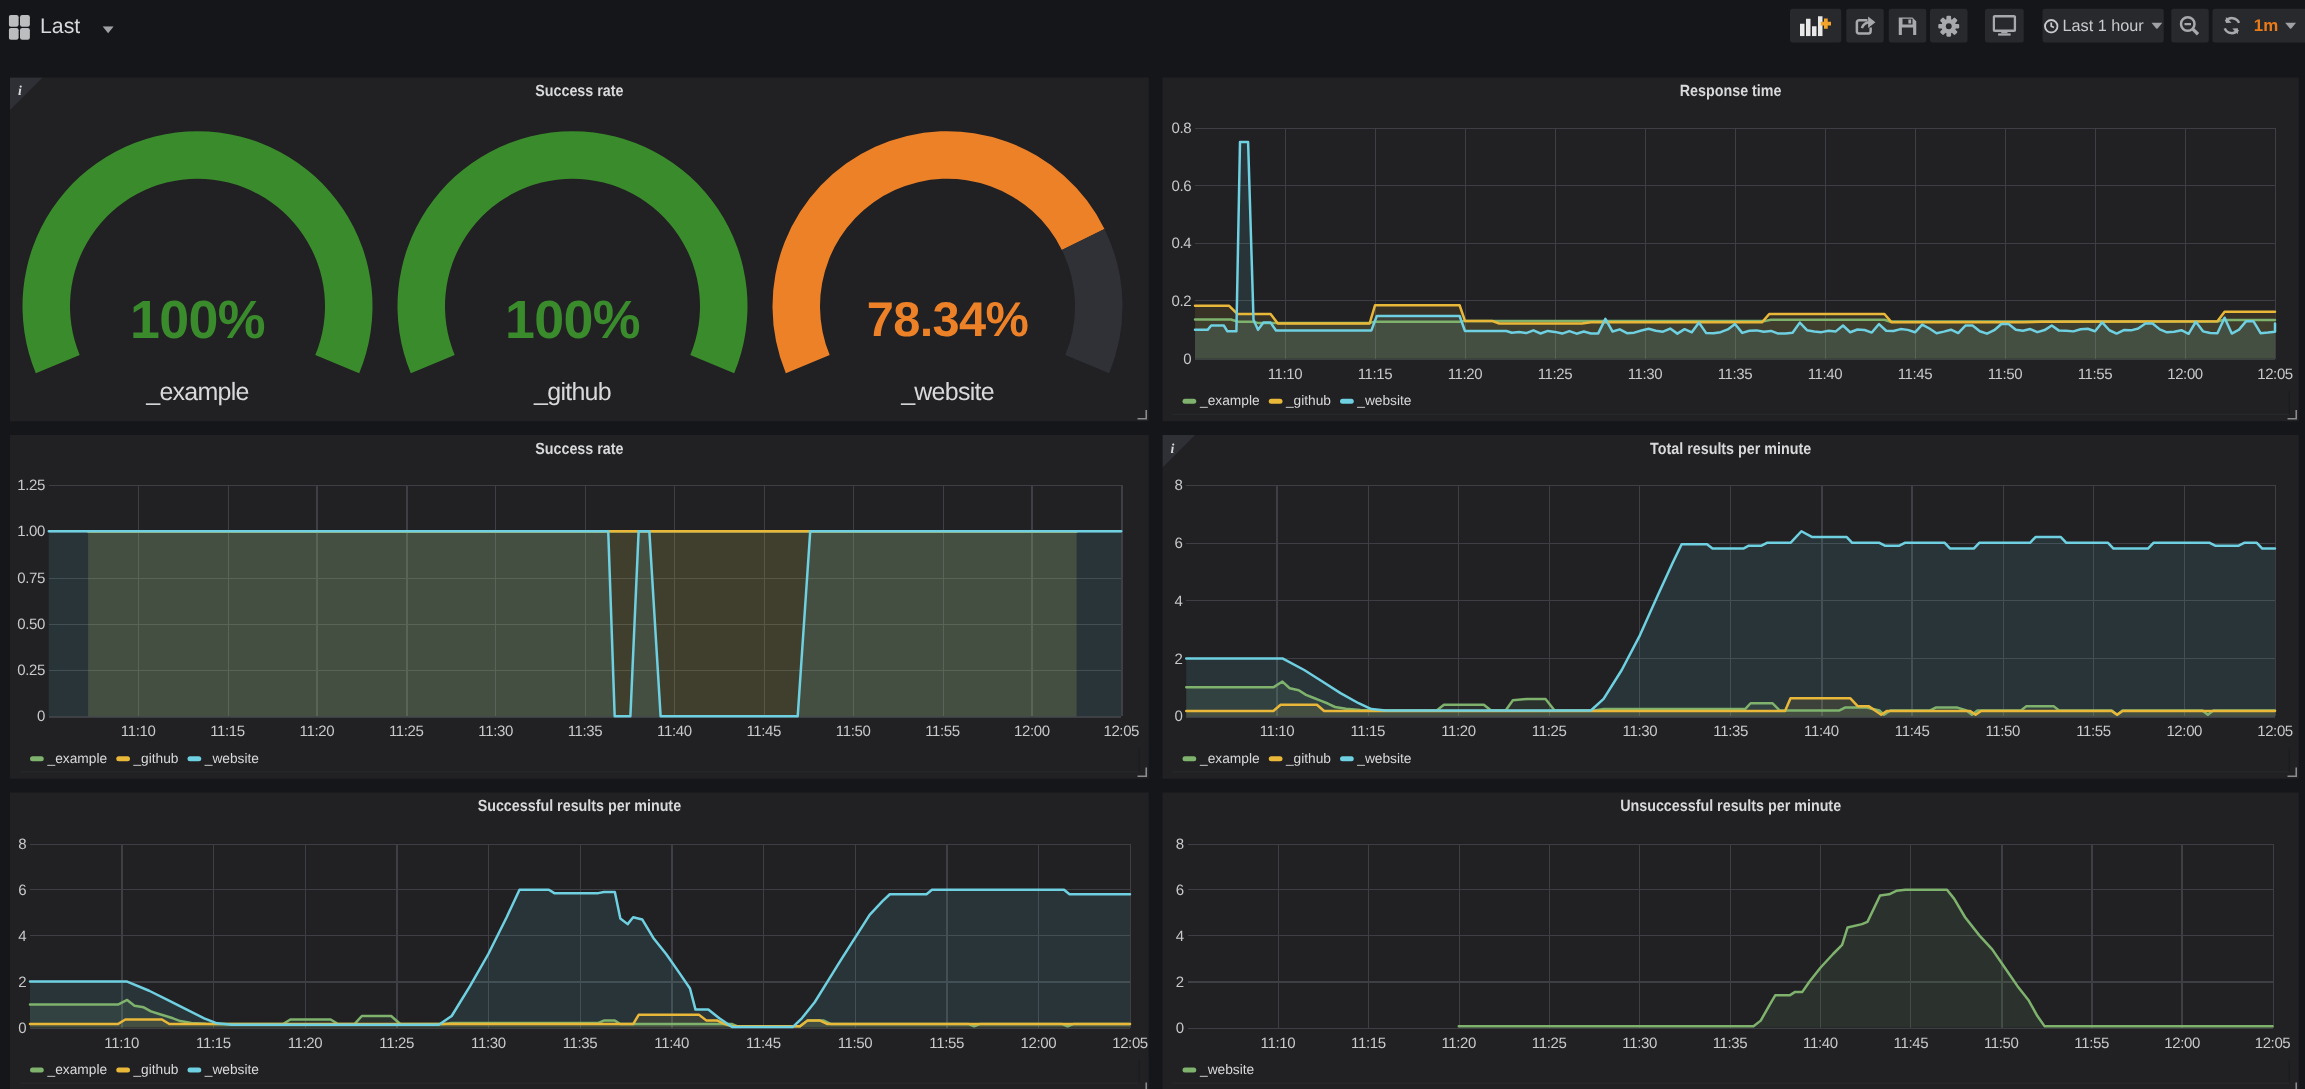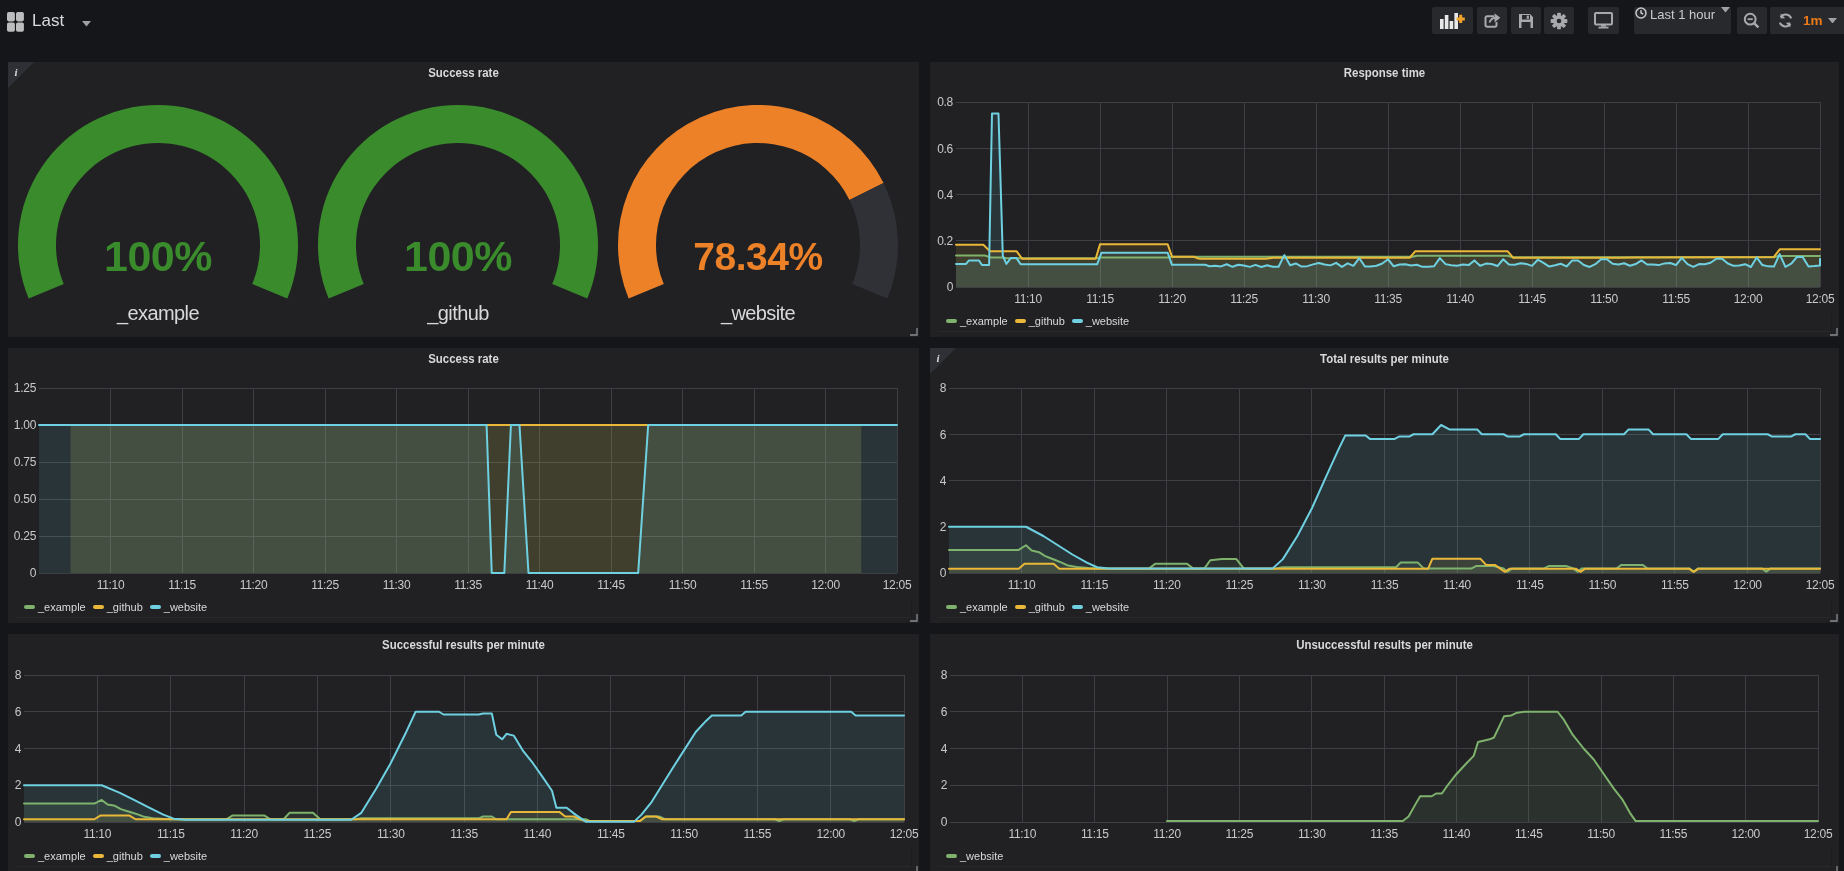--- a/index.html
+++ b/index.html
@@ -55,21 +55,21 @@
         <circle r="2.6" fill="#28292d"></circle>
       </svg>
     </div>
     <div style="position:absolute;left:1587.5px;top:7px;width:31px;height:27px;background:#28292d;border-radius:2px;display:flex;align-items:center;justify-content:center;">
       <svg width="19" height="17" viewBox="0 0 19 17">
         <rect x="1" y="1" width="17" height="11.5" rx="1" fill="none" stroke="#a7a9ac" stroke-width="2"></rect>
         <rect x="7" y="12.5" width="5" height="2.2" fill="#a7a9ac"></rect>
         <rect x="4.5" y="14.7" width="10" height="1.8" fill="#a7a9ac"></rect>
       </svg>
     </div>
-    <div style="position:absolute;left:1634px;top:7px;width:97px;height:27px;background:#28292d;border-radius:2px;display:flex;align-items:flex-start;justify-content:center;color:#c9cacb;font-size:13px;white-space:nowrap;">
+    <div style="position:absolute;left:1634px;top:7px;width:97px;height:27px;background:#28292d;border-radius:2px;display:flex;align-items:center;justify-content:center;color:#c9cacb;font-size:13px;white-space:nowrap;">
       <svg width="12" height="12" viewBox="0 0 12 12" style="flex:none">
         <circle cx="6" cy="6" r="5" fill="none" stroke="#c9cacb" stroke-width="1.5"></circle>
         <path d="M6,3 V6 L8.2,7" fill="none" stroke="#c9cacb" stroke-width="1.4"></path>
       </svg>
       <span style="margin:0 6px 0 3px;">Last 1 hour</span>
       <svg width="9" height="5.5" viewBox="0 0 9 5.5" style="flex:none">
         <path d="M0,0 h9 l-4.5,5.5 z" fill="#9fa1a4"></path>
       </svg>
     </div>
     <div style="position:absolute;left:1736.5px;top:7px;width:30px;height:27px;background:#28292d;border-radius:2px;display:flex;align-items:center;justify-content:center;">

